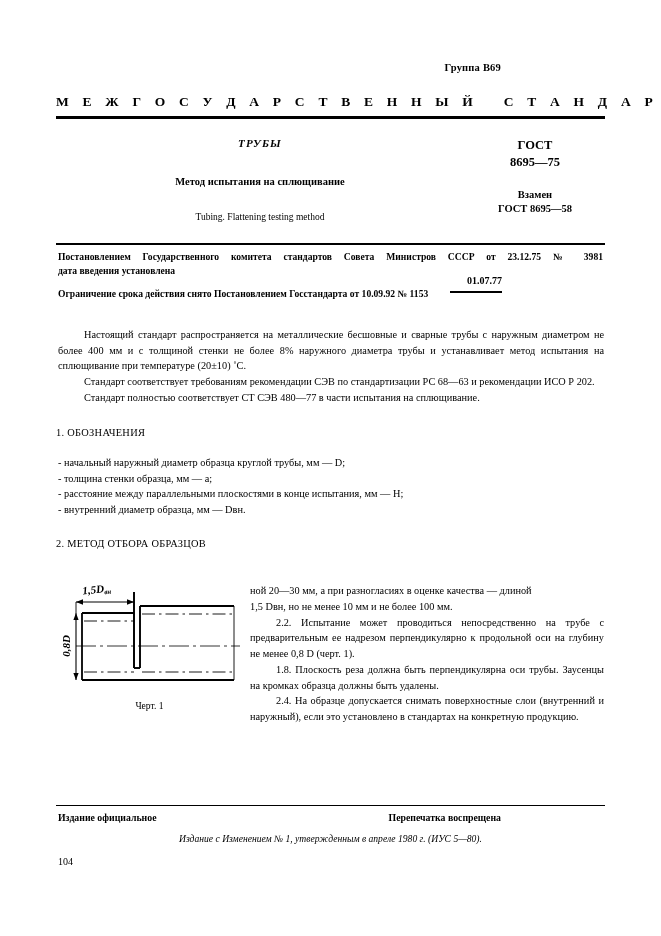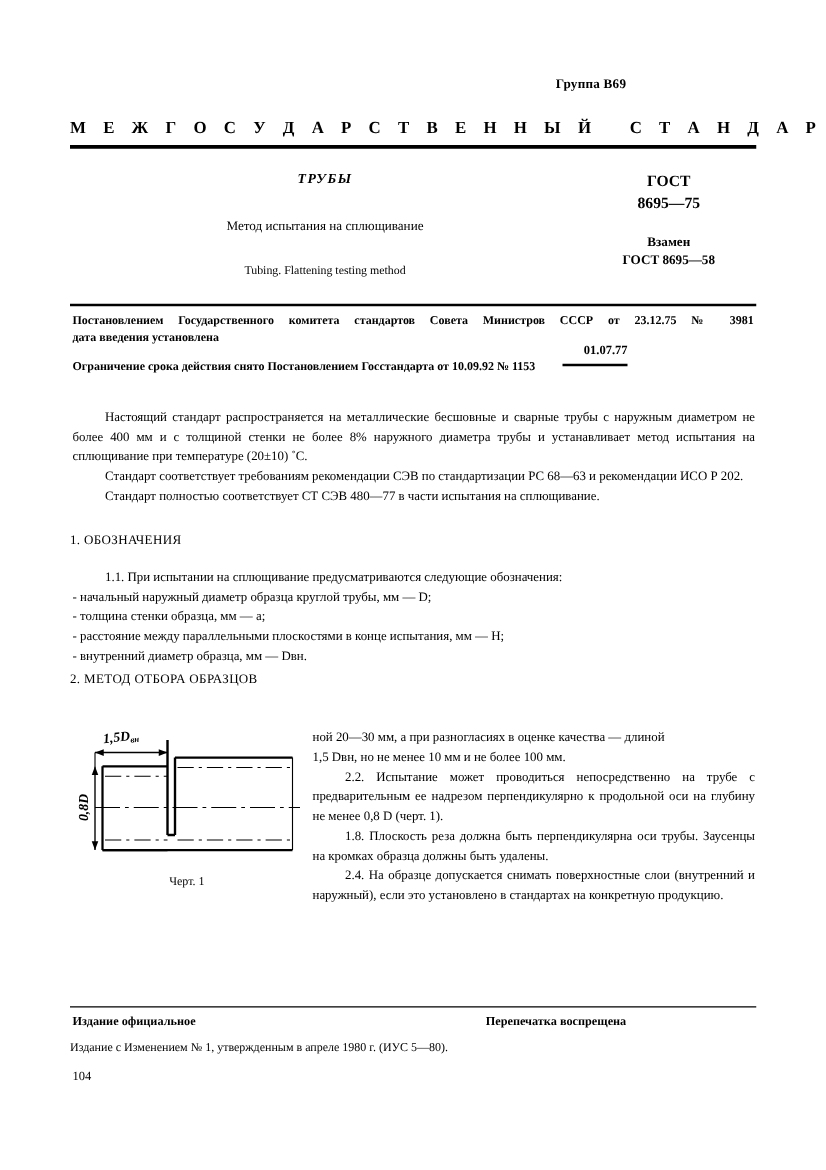--- a/index.html
+++ b/index.html
@@ -67,21 +67,21 @@
     letter-spacing: 1.2px;
     font-style: italic;
   }
   .title-sub {
     position: absolute;
     left: 110px;
     top: 176px;
     width: 300px;
     text-align: center;
     font-size: 10.5px;
-    font-weight: normal;
+    font-weight: bold;
   }
   .title-en {
     position: absolute;
     left: 110px;
     top: 212px;
     width: 300px;
     text-align: center;
     font-size: 9.5px;
     font-weight: normal;
   }
@@ -268,21 +268,23 @@
     right: 57px;
     top: 812px;
     font-size: 9.8px;
     font-weight: bold;
   }
   .footer-edition {
     position: absolute;
     left: 56px;
     top: 833px;
     width: 549px;
+    text-align: center;
     font-size: 9.6px;
+    font-style: italic;
   }
   .page-no {
     position: absolute;
     left: 58px;
     top: 856px;
     font-size: 10px;
   }
 </style>
 </head>
 <body>
@@ -320,21 +322,20 @@
   <div class="decree-2">Ограничение срока действия снято Постановлением Госстандарта  от 10.09.92 № 1153</div>
 
   <div class="body-text">
     <p>Настоящий стандарт распространяется на металлические бесшовные и сварные трубы с наружным диаметром не более 400 мм и  с  толщиной стенки не более 8%  наружного  диаметра  трубы и устанавливает метод испытания на сплющивание при температуре (20±10) ˚С.</p>
     <p>Стандарт соответствует требованиям рекомендации СЭВ по стандартизации РС 68—63 и рекомендации ИСО Р 202.</p>
     <p>Стандарт полностью соответствует СТ СЭВ 480—77 в части испытания на сплющивание.</p>
   </div>
 
   <div class="section-h" id="sec1">1. ОБОЗНАЧЕНИЯ</div>
   <div class="notation">
-    <p class="lead">1.1. При испытании на сплющивание предусматриваются следующие обозначения:</p>
     <p class="item">- начальный наружный диаметр образца круглой трубы, мм — D;</p>
     <p class="item">- толщина стенки образца, мм — a;</p>
     <p class="item">- расстояние между параллельными плоскостями в конце испытания, мм — H;</p>
     <p class="item">- внутренний диаметр образца, мм — Dвн.</p>
   </div>
 
   <div class="section-h" id="sec2">2. МЕТОД ОТБОРА ОБРАЗЦОВ</div>
 
   <div class="figure">
     <svg width="180" height="150" viewBox="0 0 180 150">

